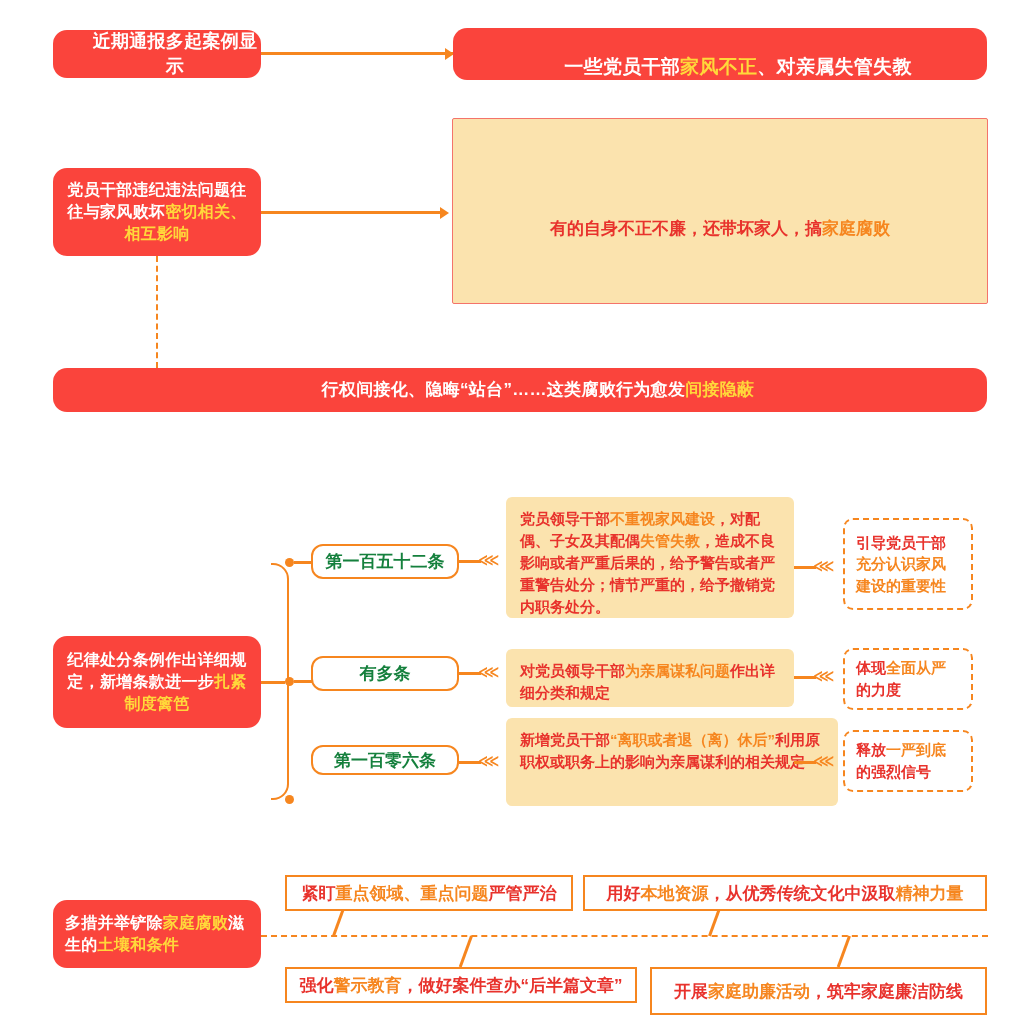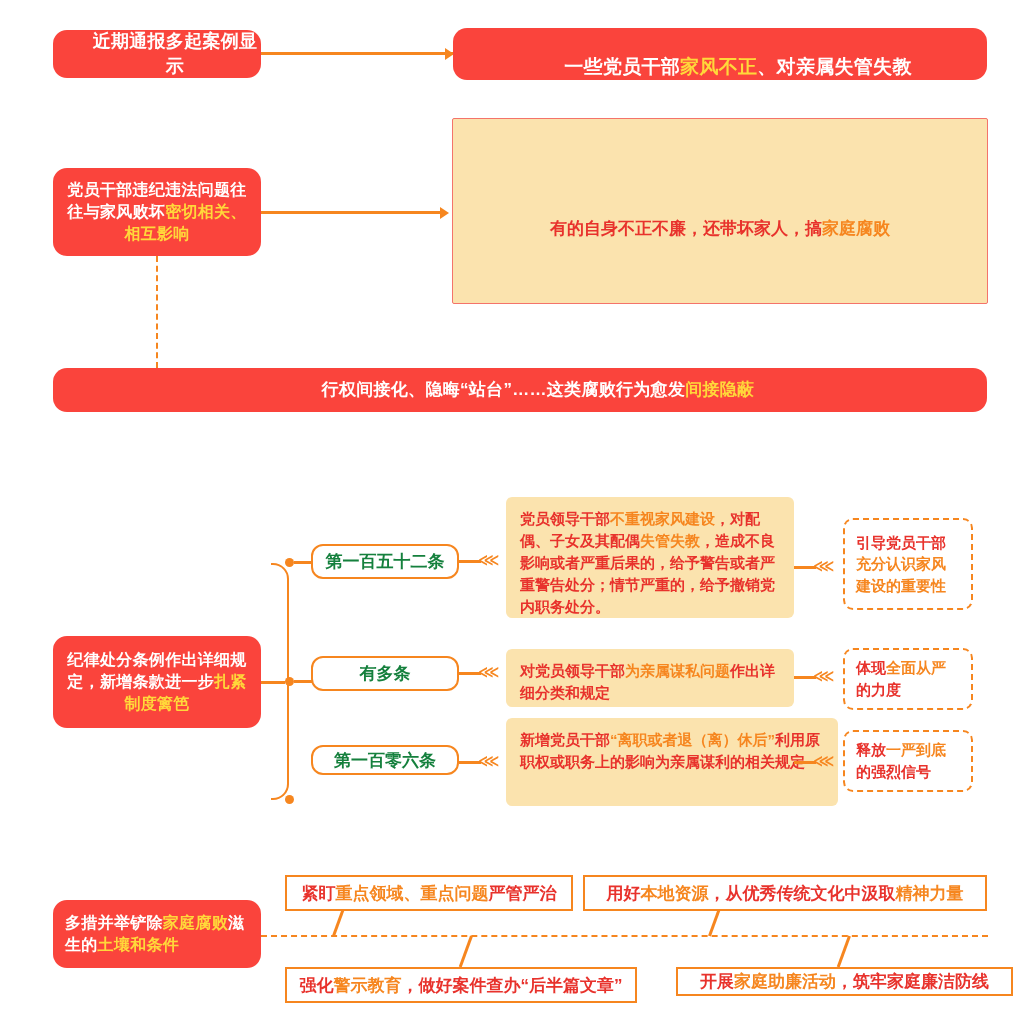--- a/index.html
+++ b/index.html
@@ -210,15 +210,15 @@
 </div>
 
 <div class="abs sqbox" style="left:583px;top:875px;width:404px;height:36px;font-size:17px;">
   <span><span>用好</span><span class="hl-o">本地资源</span><span>，从优秀传统文化中汲取</span><span class="hl-o">精神力量</span></span>
 </div>
 
 <div class="abs sqbox" style="left:285px;top:967px;width:352px;height:36px;font-size:17px;">
   <span><span>强化</span><span class="hl-o">警示教育</span><span>，做好案件查办“后半篇文章”</span></span>
 </div>
 
-<div class="abs sqbox" style="left:650px;top:967px;width:337px;height:29px;font-size:17px;margin-left:26px;">
+<div class="abs sqbox" style="left:650px;top:967px;width:337px;height:48px;font-size:17px;">
   <span><span>开展</span><span class="hl-o">家庭助廉活动</span><span>，筑牢家庭廉洁防线</span></span>
 </div>
 
 </body></html>

